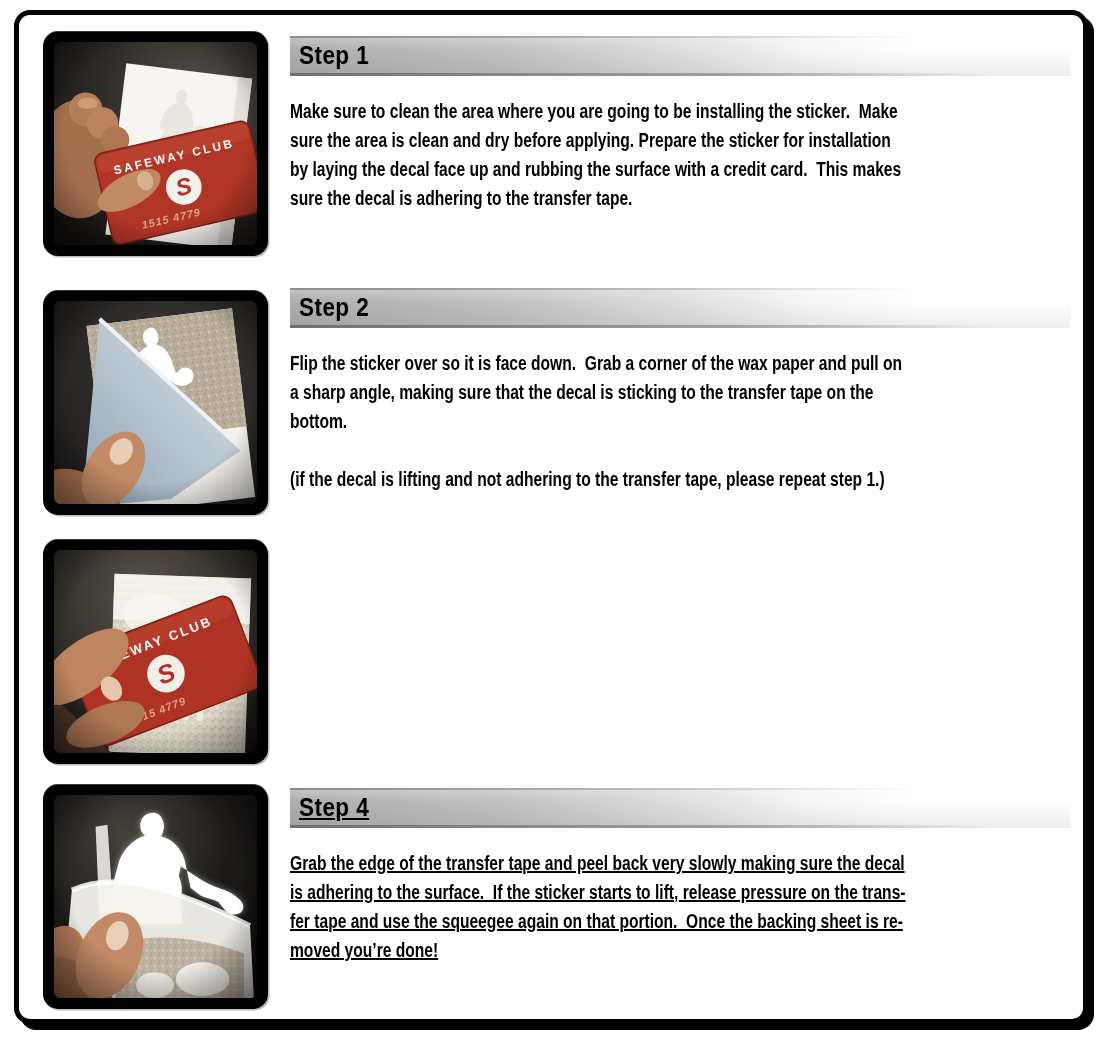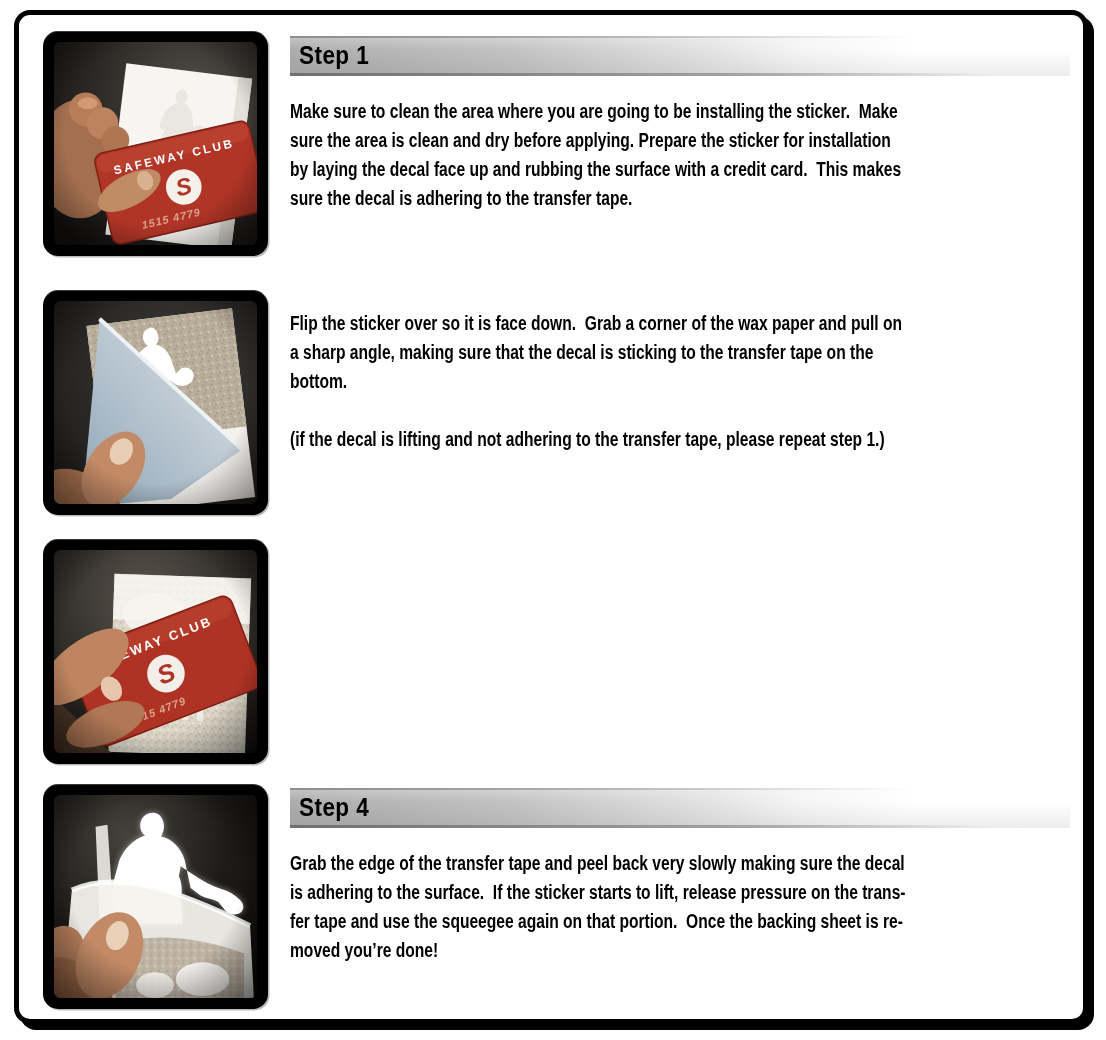--- a/index.html
+++ b/index.html
@@ -219,29 +219,32 @@
     <div class="step-bar">
       <div class="step-title">Step 1</div>
     </div>
     <div class="step-body">Make sure to clean the area where you are going to be installing the sticker.  Make
 sure the area is clean and dry before applying. Prepare the sticker for installation
 by laying the decal face up and rubbing the surface with a credit card.  This makes
 sure the decal is adhering to the transfer tape.</div>
   </div>
 
   <div class="step" style="top:288px;">
+    <div class="step-bar">
+      <div class="step-title">Step 2</div>
+    </div>
     <div class="step-body">Flip the sticker over so it is face down.  Grab a corner of the wax paper and pull on
 a sharp angle, making sure that the decal is sticking to the transfer tape on the
 bottom.
 
 (if the decal is lifting and not adhering to the transfer tape, please repeat step 1.)</div>
   </div>
 
 
-  <div class="step" style="top:788px;">
+  <div class="step" style="top:788px;text-decoration:underline;">
     <div class="step-bar">
       <div class="step-title">Step 4</div>
     </div>
     <div class="step-body">Grab the edge of the transfer tape and peel back very slowly making sure the decal
 is adhering to the surface.  If the sticker starts to lift, release pressure on the trans-
 fer tape and use the squeegee again on that portion.  Once the backing sheet is re-
 moved you’re done!</div>
   </div>
 </div>
 

